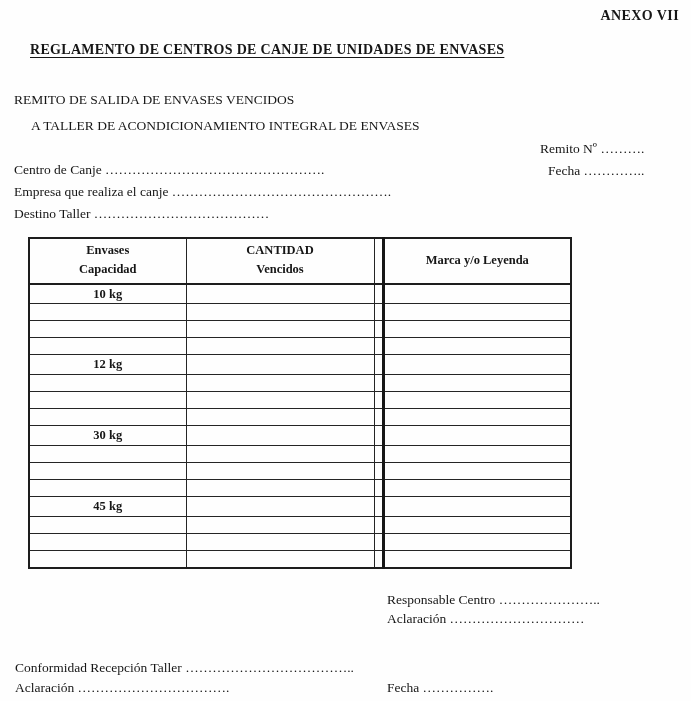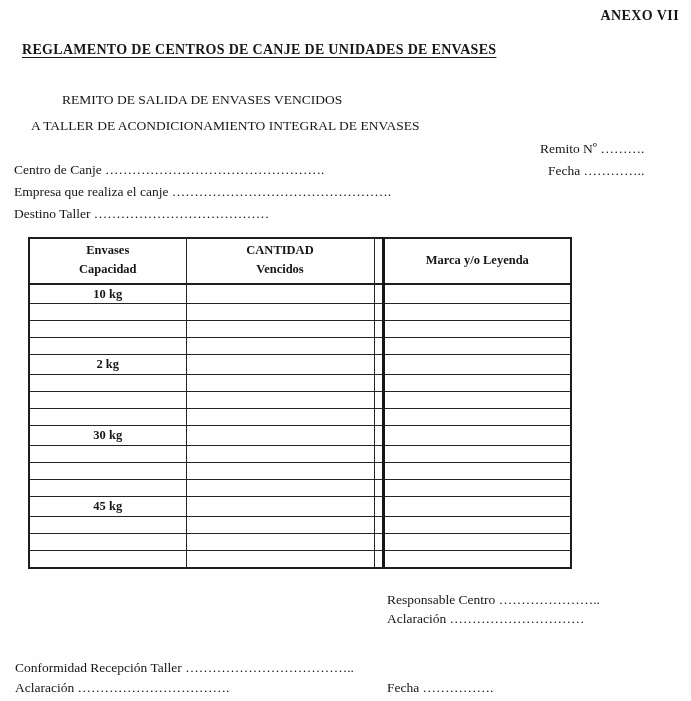--- a/index.html
+++ b/index.html
@@ -13,26 +13,26 @@
     color: #161616;
     overflow: hidden;
   }
   .abs { position: absolute; white-space: nowrap; }
 
   .annex {
     top: 8px; right: 12px;
     font-weight: bold; font-size: 14px; letter-spacing: 0.4px;
   }
   .doc-title {
-    left: 22px; top: 42px;
+    left: 30px; top: 42px;
     font-weight: bold; font-size: 14px; letter-spacing: 0.3px;
     text-decoration: underline;
     text-underline-offset: 3px;
   }
-  .subtitle1 { left: 14px; top: 92px;  font-size: 13.5px; margin-left: 48px; }
+  .subtitle1 { left: 14px; top: 92px;  font-size: 13.5px; }
   .subtitle2 { left: 31px; top: 118px; font-size: 13.5px; }
 
   .fld { font-size: 13.5px; }
   .remito-no { left: 540px; top: 141px; }
   .fecha-top { left: 548px; top: 163px; }
   .centro    { left: 14px;  top: 162px; }
   .empresa   { left: 14px;  top: 184px; }
   .destino   { left: 14px;  top: 206px; }
 
   table.envases {
@@ -131,21 +131,21 @@
           <td class="gap"></td>
           <td></td>
         </tr>
         <tr class="empty-row">
           <td></td>
           <td></td>
           <td class="gap"></td>
           <td></td>
         </tr>
         <tr class="label-row">
-          <td>2 kg</td>
+          <td>12 kg</td>
           <td></td>
           <td class="gap"></td>
           <td></td>
         </tr>
         <tr class="empty-row">
           <td></td>
           <td></td>
           <td class="gap"></td>
           <td></td>
         </tr>

